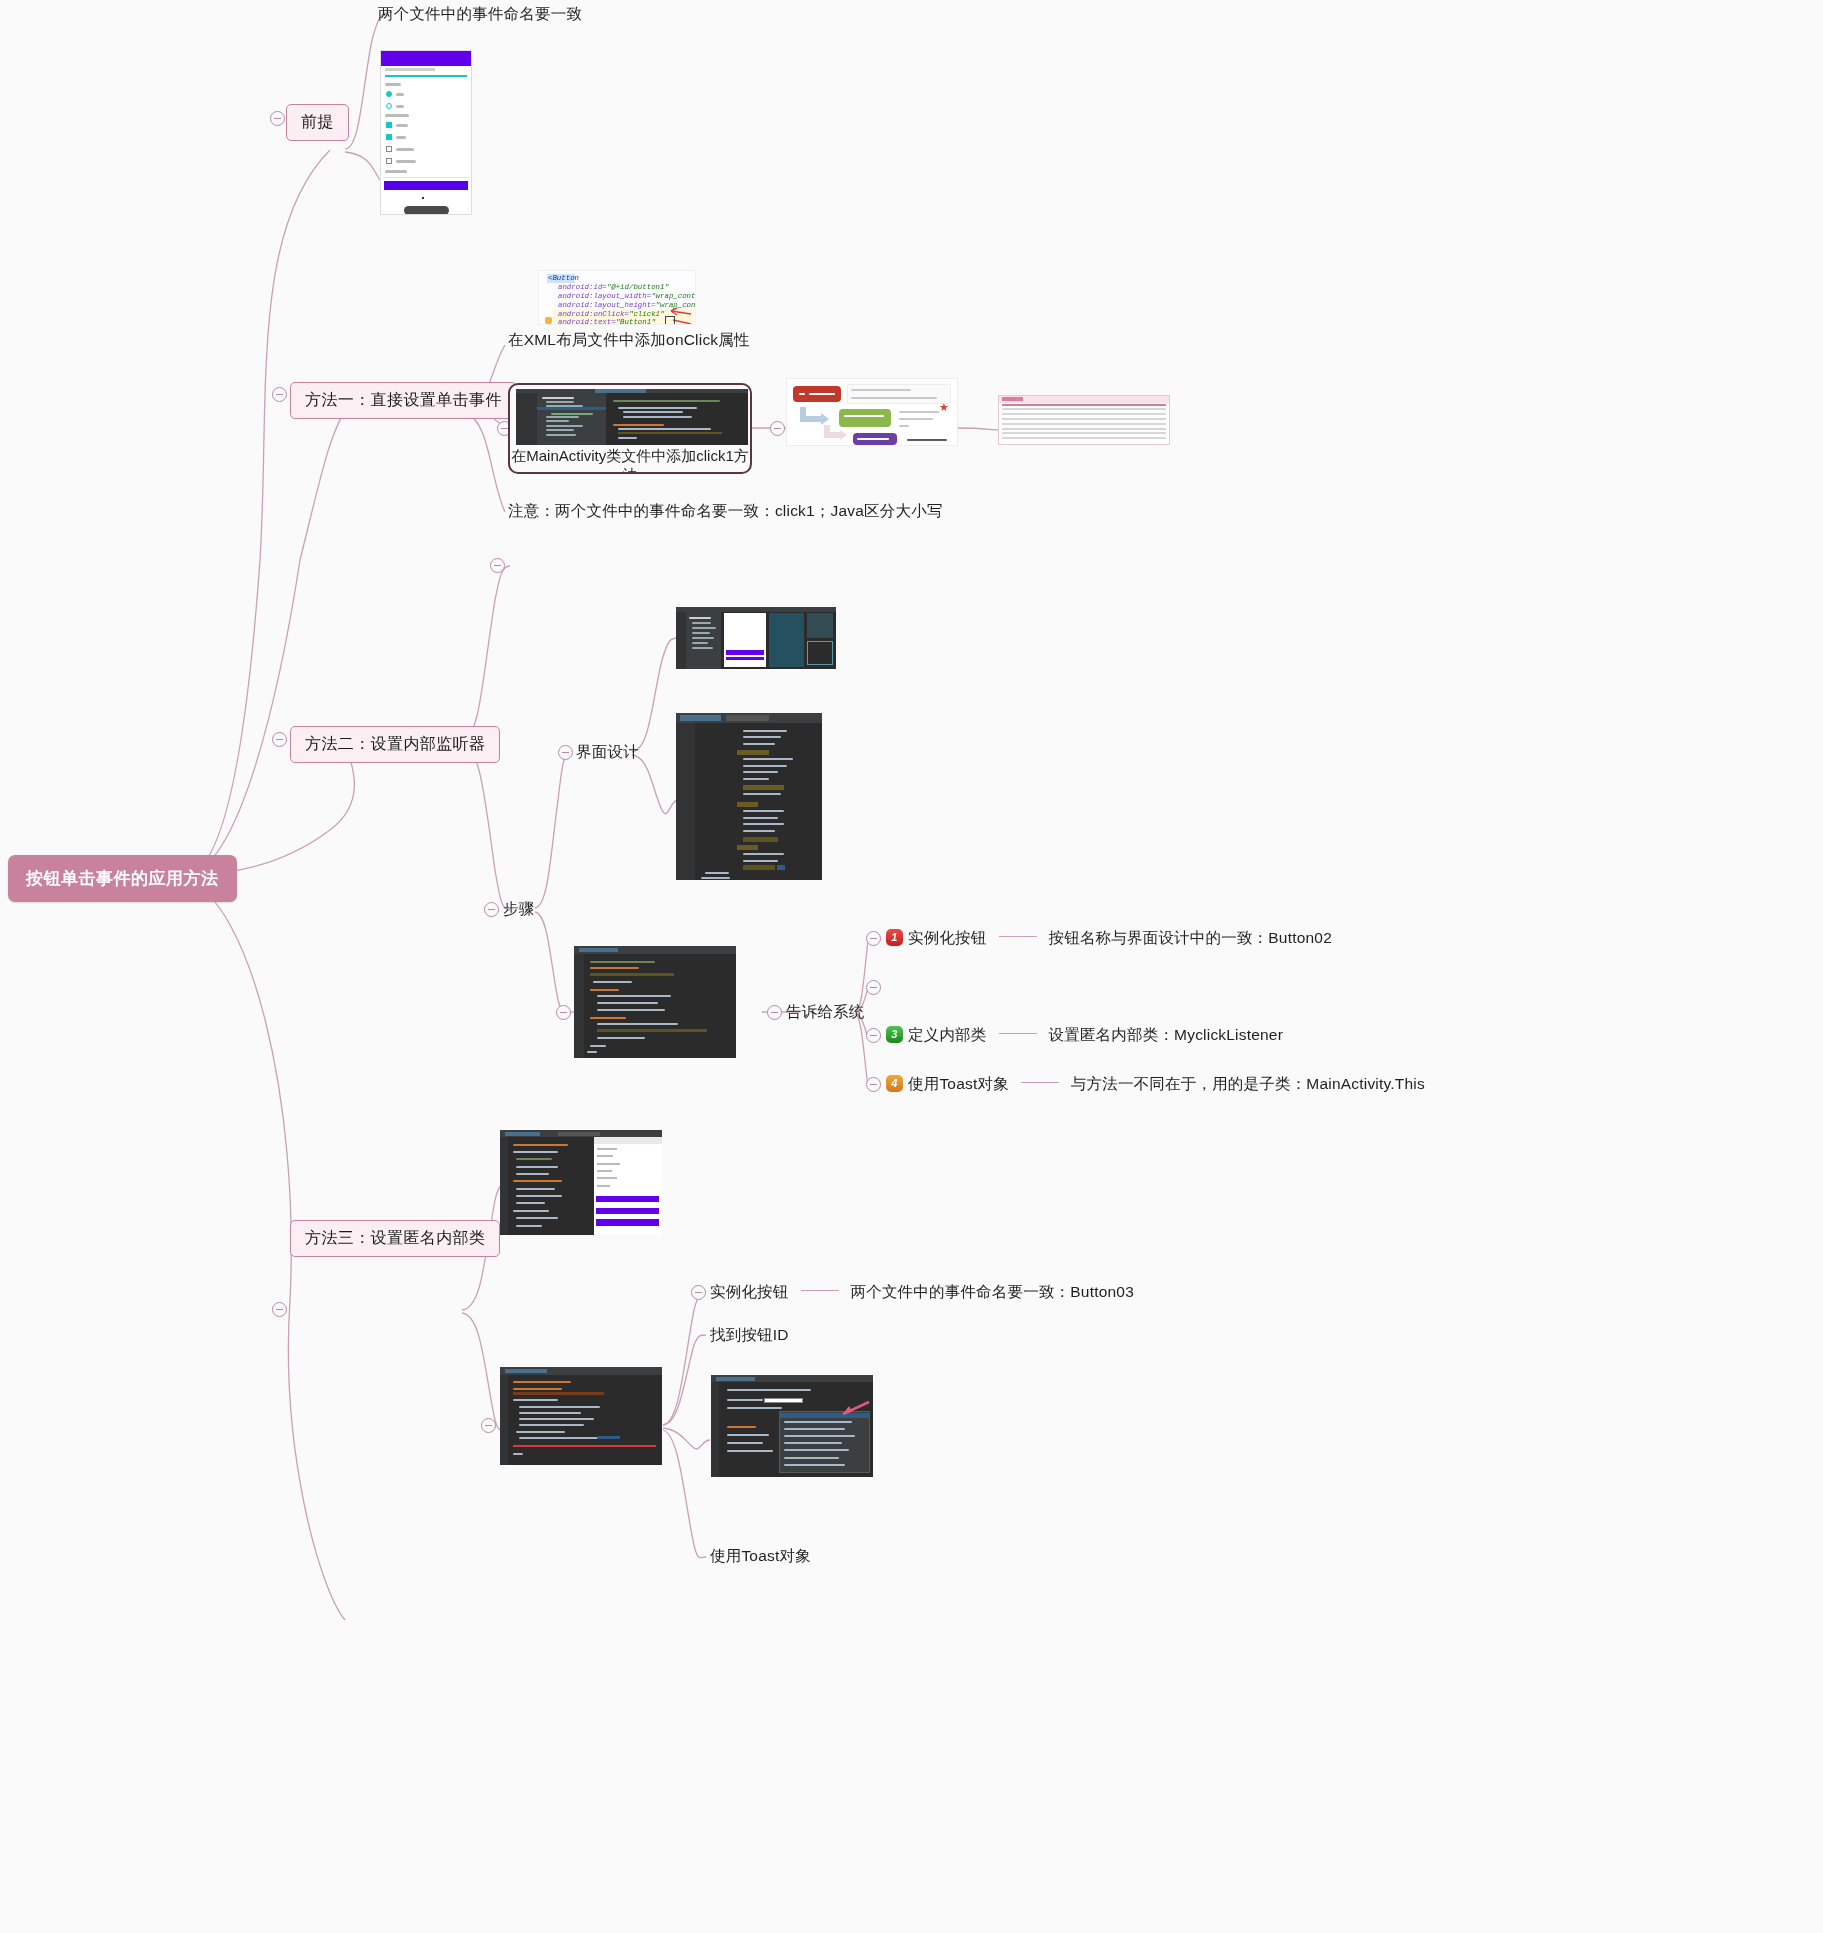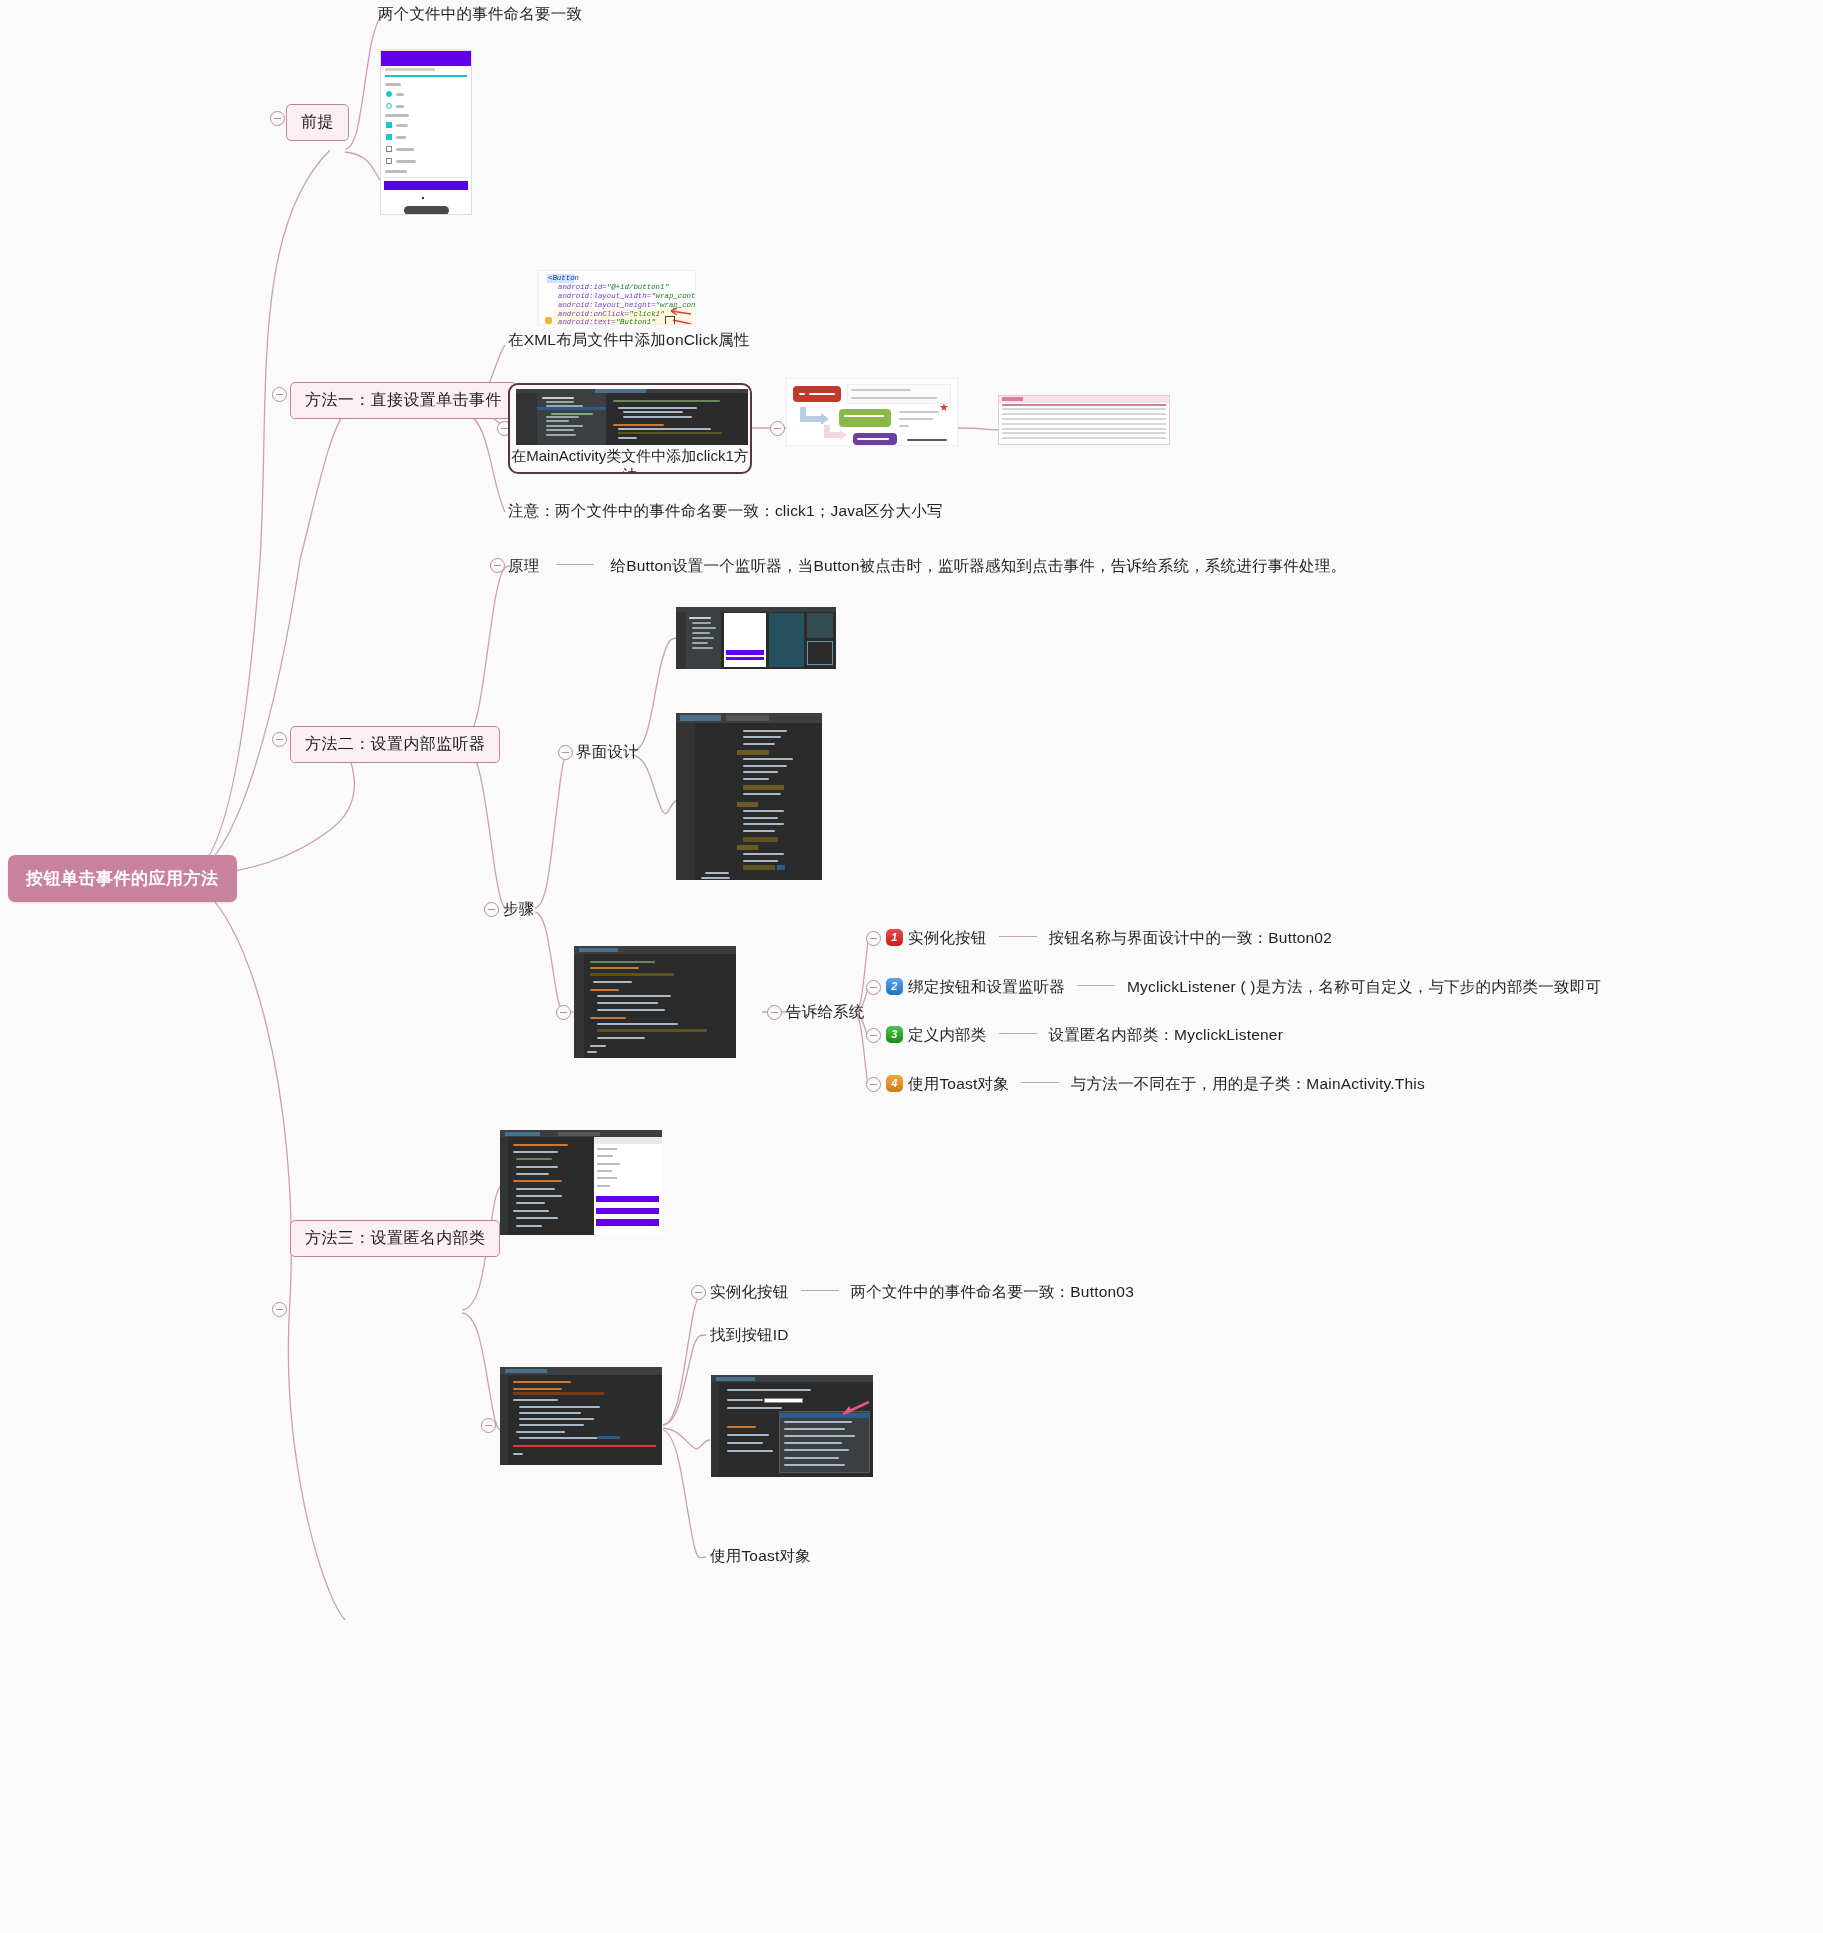--- a/index.html
+++ b/index.html
@@ -336,25 +336,20 @@
     </div>
 
   </div>
 
   <div class="node plain-node" style="left:508px; top:501px;">注意：两个文件中的事件命名要一致：click1；Java区分大小写</div>
 
   <div class="toggle" style="left:272px; top:732px;"></div>
   <div class="node branch-node" style="left:290px; top:726px;">方法二：设置内部监听器</div>
 
   <div class="toggle" style="left:490px; top:558px;"></div>
-  <div class="node plain-node" style="left:508px; top:556px;">
-    <span>原理</span>
-    <span class="dash"></span>
-    <span>给Button设置一个监听器，当Button被点击时，监听器感知到点击事件，告诉给系统，系统进行事件处理。</span>
-  </div>
 
   <div class="toggle" style="left:484px; top:902px;"></div>
   <div class="node plain-node" style="left:503px; top:899px;">步骤</div>
 
   <div class="toggle" style="left:558px; top:745px;"></div>
   <div class="node plain-node" style="left:576px; top:742px;">界面设计</div>
 
   <div class="shot" style="left:676px; top:607px; width:160px; height:62px;">
     <div class="ide" style="position:absolute; left:0; top:0; width:160px; height:62px;">
       <div class="bar"></div>
@@ -437,23 +432,20 @@
 
   <div class="toggle" style="left:767px; top:1005px;"></div>
   <div class="node plain-node" style="left:786px; top:1002px;">告诉给系统</div>
 
   <div class="toggle" style="left:866px; top:931px;"></div>
   <div class="node plain-node" style="left:886px; top:928px;">
     <span class="badge c1">1</span><span>实例化按钮</span><span class="dash"></span><span>按钮名称与界面设计中的一致：Button02</span>
   </div>
 
   <div class="toggle" style="left:866px; top:980px;"></div>
-  <div class="node plain-node" style="left:886px; top:977px;">
-    <span class="badge c2">2</span><span>绑定按钮和设置监听器</span><span class="dash"></span><span>MyclickListener ( )是方法，名称可自定义，与下步的内部类一致即可</span>
-  </div>
 
   <div class="toggle" style="left:866px; top:1028px;"></div>
   <div class="node plain-node" style="left:886px; top:1025px;">
     <span class="badge c3">3</span><span>定义内部类</span><span class="dash"></span><span>设置匿名内部类：MyclickListener</span>
   </div>
 
   <div class="toggle" style="left:866px; top:1077px;"></div>
   <div class="node plain-node" style="left:886px; top:1074px;">
     <span class="badge c4">4</span><span>使用Toast对象</span><span class="dash"></span><span>与方法一不同在于，用的是子类：MainActivity.This</span>
   </div>

